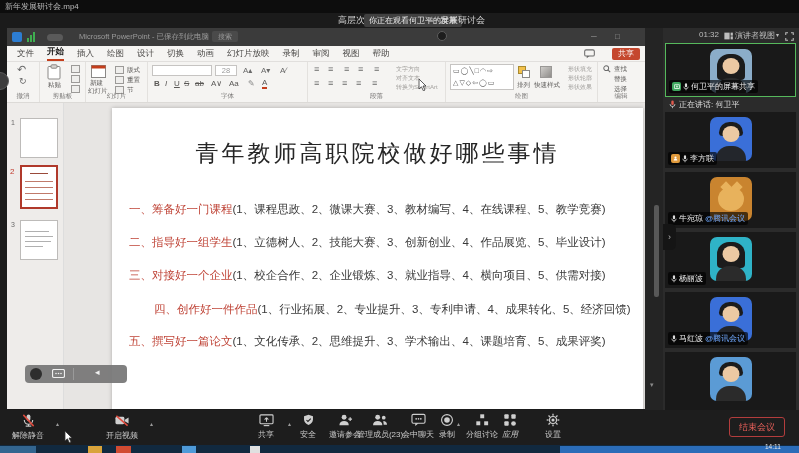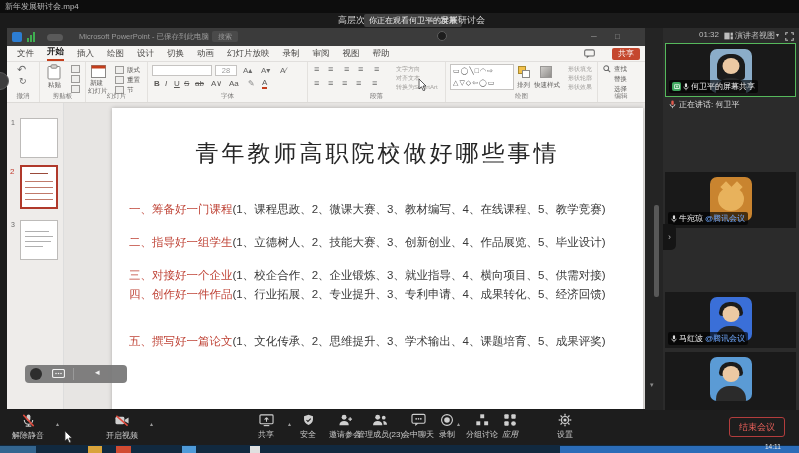--- a/index.html
+++ b/index.html
@@ -266,21 +266,21 @@
           <div class="mline" style="left:4px;top:25px;width:18px;background:#b0b0b0;"></div>
         </div>
       </div>
 
       <div class="abs canvas">
         <div class="slide">
           <div class="s-title">青年教师高职院校做好哪些事情</div>
           <div class="s-line" style="top:94px;"><span class="s-lead">一、筹备好一门课程</span><span class="s-rest">(1、课程思政、2、微课大赛、3、教材编写、4、在线课程、5、教学竞赛)</span></div>
           <div class="s-line" style="top:127px;"><span class="s-lead">二、指导好一组学生</span><span class="s-rest">(1、立德树人、2、技能大赛、3、创新创业、4、作品展览、5、毕业设计)</span></div>
           <div class="s-line" style="top:160px;"><span class="s-lead">三、对接好一个企业</span><span class="s-rest">(1、校企合作、2、企业锻炼、3、就业指导、4、横向项目、5、供需对接)</span></div>
-          <div class="s-line" style="top:179px;"><span class="s-lead">四、创作好一件作品</span><span class="s-rest">(1、行业拓展、2、专业提升、3、专利申请、4、成果转化、5、经济回馈)</span></div>
+          <div class="s-line" style="top:194px;margin-left:25px;"><span class="s-lead">四、创作好一件作品</span><span class="s-rest">(1、行业拓展、2、专业提升、3、专利申请、4、成果转化、5、经济回馈)</span></div>
           <div class="s-line" style="top:226px;"><span class="s-lead">五、撰写好一篇论文</span><span class="s-rest">(1、文化传承、2、思维提升、3、学术输出、4、课题培育、5、成果评奖)</span></div>
         </div>
       </div>
     </div>
   </div>
 
   <div class="abs float-circle"></div>
   <div class="abs pill">
     <div class="abs" style="left:5px;top:3px;width:12px;height:12px;border-radius:50%;background:#2e2e2e;"></div>
     <svg class="abs" style="left:27px;top:4px;" width="13" height="10" viewBox="0 0 13 10">
@@ -336,38 +336,74 @@
 
     <div class="speaking">
       <svg width="7" height="9" viewBox="0 0 8 11">
           <rect x="2.5" y="0.5" width="3" height="5.5" rx="1.5" fill="#e05a4e"></rect>
           <path d="M1 5a3 3 0 0 0 6 0" fill="none" stroke="#cfcfcf" stroke-width="1"></path>
           <line x1="4" y1="8" x2="4" y2="10" stroke="#cfcfcf" stroke-width="1"></line>
         </svg>
       <span>正在讲话: 何卫平</span>
     </div>
 
+    <div class="tile" style="top:84px;height:56px;">
+      <div class="avatar" style="background:#3a6fd8;">
+        <div class="hair"></div>
+          <div class="face"></div>
+          <div class="torso suit"></div>
+      </div>
+      <div class="tag">
+        <span class="badge-host">
+            <svg width="5" height="5" viewBox="0 0 6 6">
+              <circle cx="3" cy="2" r="1.3" fill="#fff"></circle>
+              <path d="M0.8 5.5c0-1.4 1-2.2 2.2-2.2s2.2 0.8 2.2 2.2z" fill="#fff"></path>
+            </svg>
+          </span>
+        <svg width="6" height="8" viewBox="0 0 8 11">
+            <rect x="2.5" y="0.5" width="3" height="5.5" rx="1.5" fill="#ddd"></rect>
+            <path d="M1 5a3 3 0 0 0 6 0" fill="none" stroke="#ddd" stroke-width="1"></path>
+            <line x1="4" y1="8" x2="4" y2="10" stroke="#ddd" stroke-width="1"></line>
+          </svg>
+        <span>李方联</span>
+      </div>
+    </div>
 
     <div class="tile" style="top:144px;height:56px;">
       <div class="avatar" style="background:#c9842f;">
         <div class="abs" style="left:8px;top:10px;width:26px;height:24px;border-radius:50%;background:#e8b25c;"></div>
         <div class="abs" style="left:12px;top:6px;width:8px;height:8px;background:#e8b25c;transform:rotate(45deg);"></div>
         <div class="abs" style="left:23px;top:6px;width:8px;height:8px;background:#e8b25c;transform:rotate(45deg);"></div>
       </div>
       <div class="tag">
         <svg width="6" height="8" viewBox="0 0 8 11">
             <rect x="2.5" y="0.5" width="3" height="5.5" rx="1.5" fill="#ddd"></rect>
             <path d="M1 5a3 3 0 0 0 6 0" fill="none" stroke="#ddd" stroke-width="1"></path>
             <line x1="4" y1="8" x2="4" y2="10" stroke="#ddd" stroke-width="1"></line>
           </svg>
         <span>牛宛琼</span>
           <span class="sfx">@腾讯会议</span>
       </div>
     </div>
 
+    <div class="tile" style="top:204px;height:56px;">
+      <div class="avatar" style="background:#2fb3c7;">
+        <div class="hair long"></div>
+          <div class="face"></div>
+          <div class="torso"></div>
+      </div>
+      <div class="tag">
+        <svg width="6" height="8" viewBox="0 0 8 11">
+            <rect x="2.5" y="0.5" width="3" height="5.5" rx="1.5" fill="#ddd"></rect>
+            <path d="M1 5a3 3 0 0 0 6 0" fill="none" stroke="#ddd" stroke-width="1"></path>
+            <line x1="4" y1="8" x2="4" y2="10" stroke="#ddd" stroke-width="1"></line>
+          </svg>
+        <span>杨丽波</span>
+      </div>
+    </div>
 
     <div class="tile" style="top:264px;height:56px;">
       <div class="avatar" style="background:#3a6fd8;">
         <div class="hair"></div>
           <div class="face"></div>
           <div class="torso suit"></div>
       </div>
       <div class="tag">
         <svg width="6" height="8" viewBox="0 0 8 11">
             <rect x="2.5" y="0.5" width="3" height="5.5" rx="1.5" fill="#ddd"></rect>
@@ -473,21 +509,21 @@
     </div>
     <div class="titem" style="left:492px;width:36px;font-style:italic;">
       <svg width="14" height="14" viewBox="0 0 16 16">
           <rect x="1.5" y="1.5" width="5" height="5" rx="1" fill="#cfcfcf"></rect>
           <rect x="9.5" y="1.5" width="5" height="5" rx="1" fill="#cfcfcf"></rect>
           <rect x="1.5" y="9.5" width="5" height="5" rx="1" fill="#cfcfcf"></rect>
           <circle cx="12" cy="12" r="2.7" fill="#cfcfcf"></circle>
         </svg>
       <span class="lbl">应用</span>
     </div>
-    <div class="titem" style="left:547px;width:36px;">
+    <div class="titem" style="left:535px;width:36px;">
       <svg width="14" height="14" viewBox="0 0 16 16">
           <circle cx="8" cy="8" r="4" fill="none" stroke="#cfcfcf" stroke-width="1.3"></circle>
           <circle cx="8" cy="8" r="1.8" fill="#cfcfcf"></circle>
           <g stroke="#cfcfcf" stroke-width="1.5">
             <line x1="8" y1="0.8" x2="8" y2="3"></line>
             <line x1="8" y1="13" x2="8" y2="15.2"></line>
             <line x1="0.8" y1="8" x2="3" y2="8"></line>
             <line x1="13" y1="8" x2="15.2" y2="8"></line>
             <line x1="2.9" y1="2.9" x2="4.4" y2="4.4"></line>
             <line x1="11.6" y1="11.6" x2="13.1" y2="13.1"></line>

